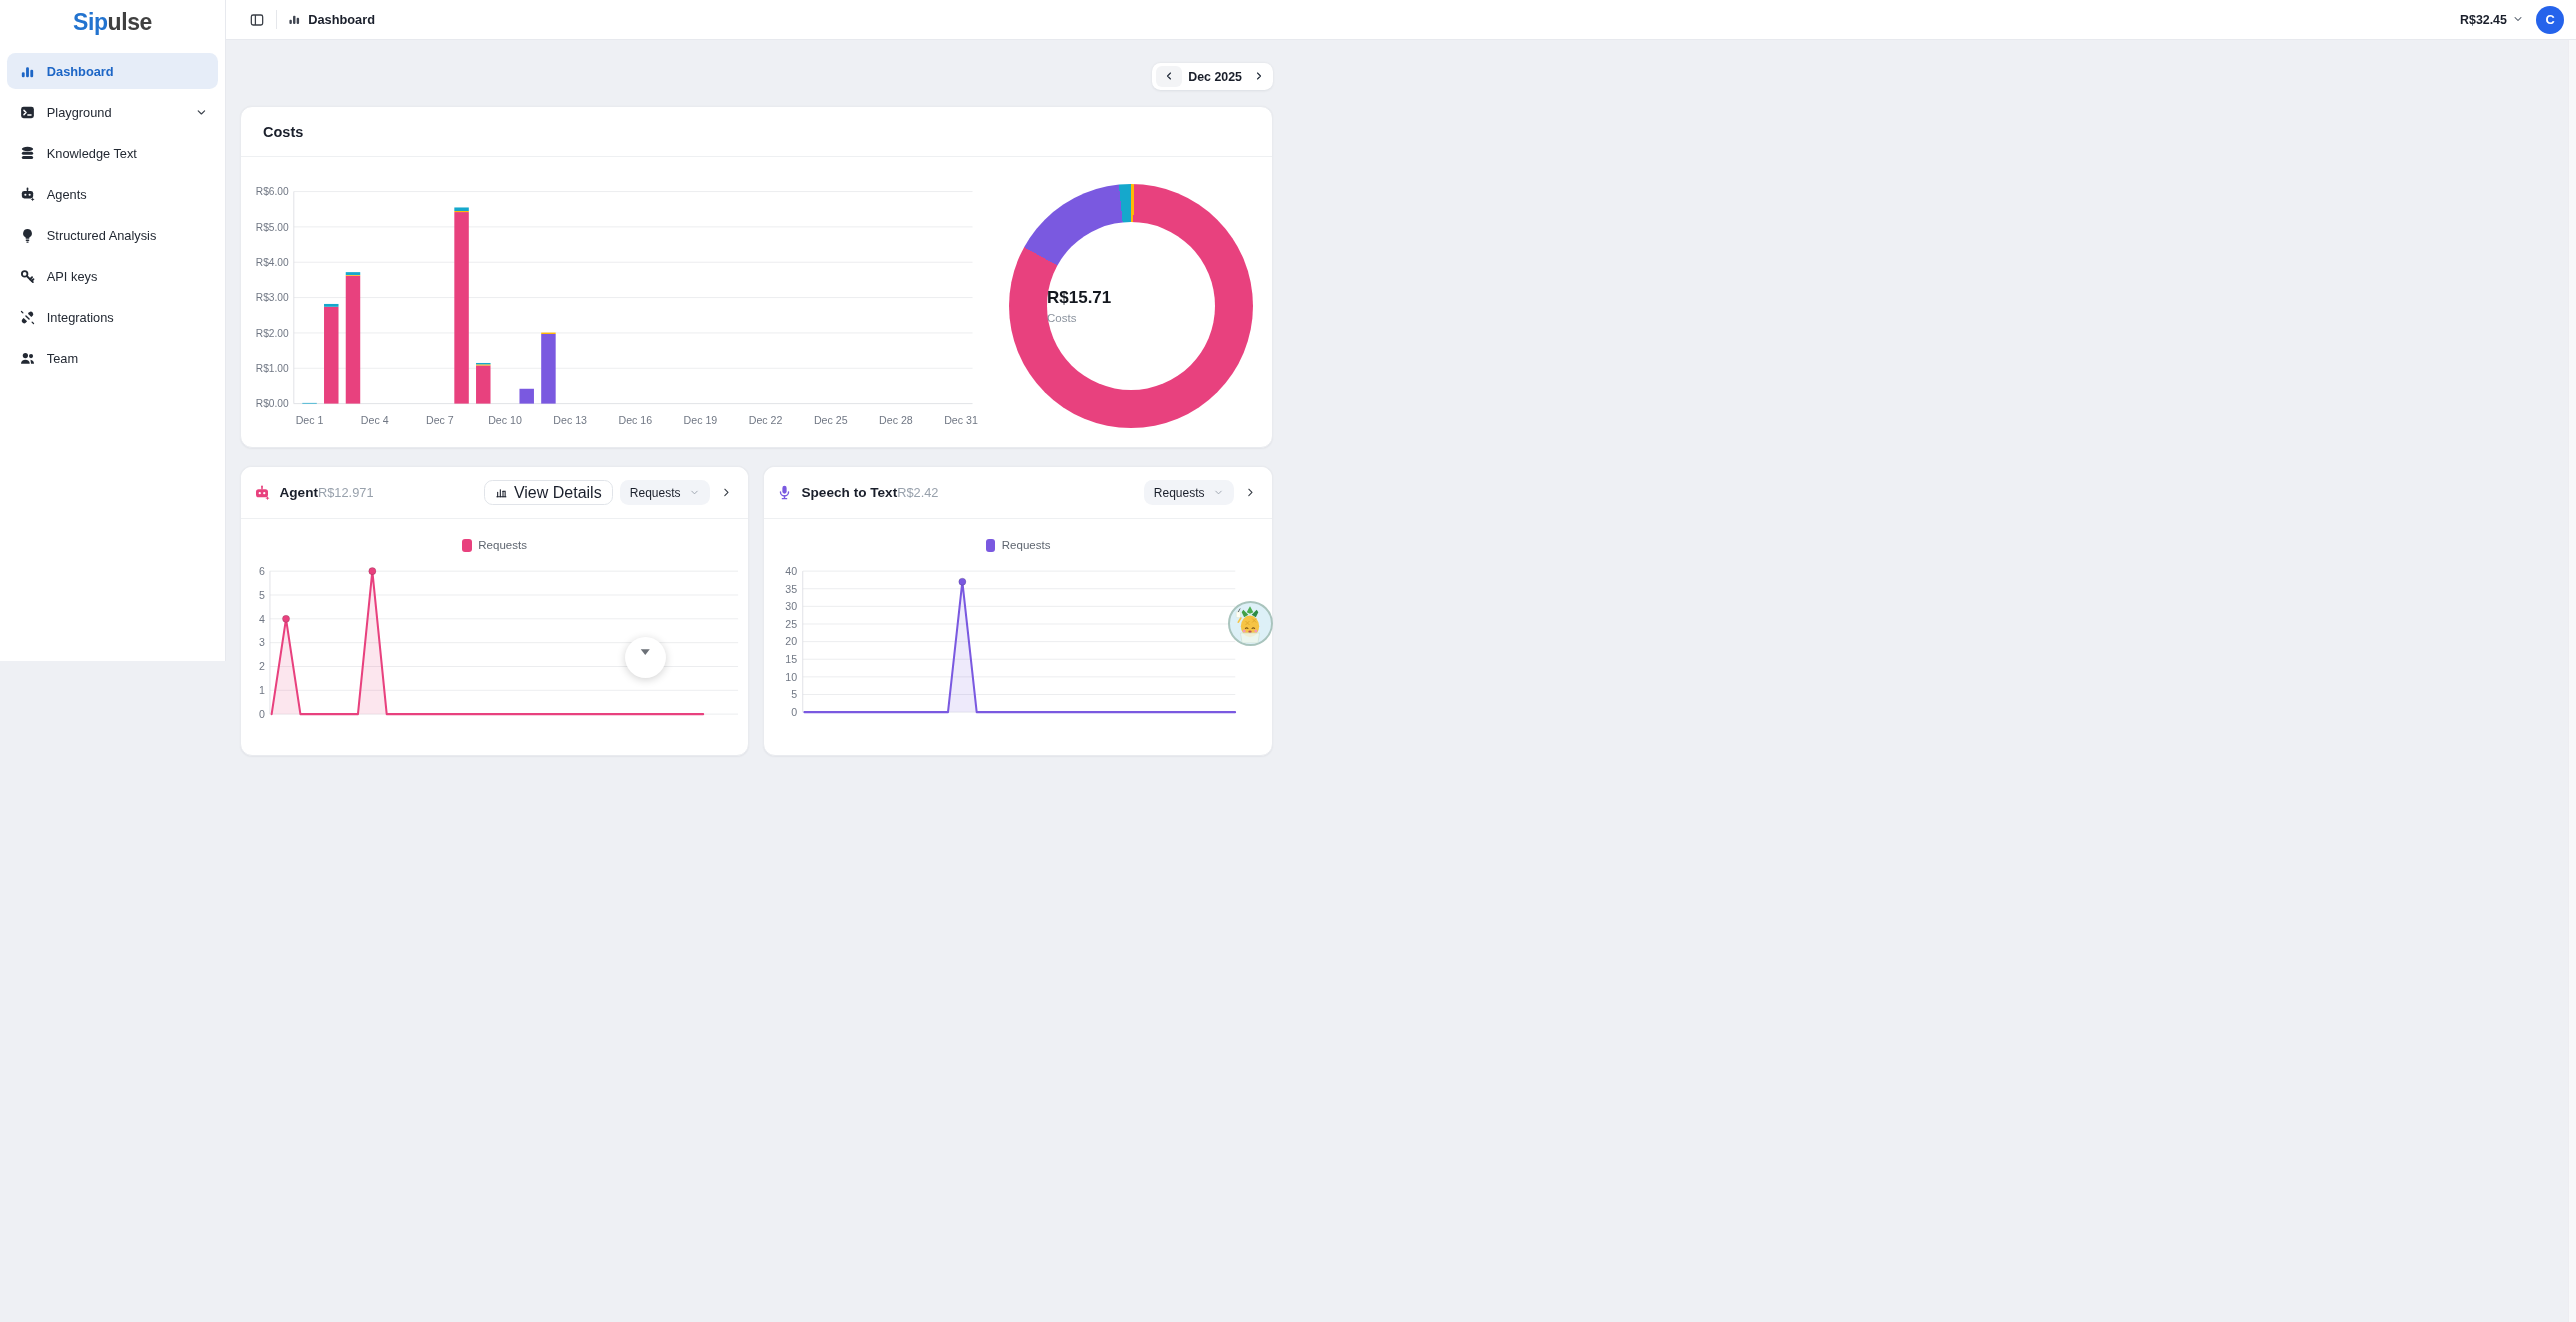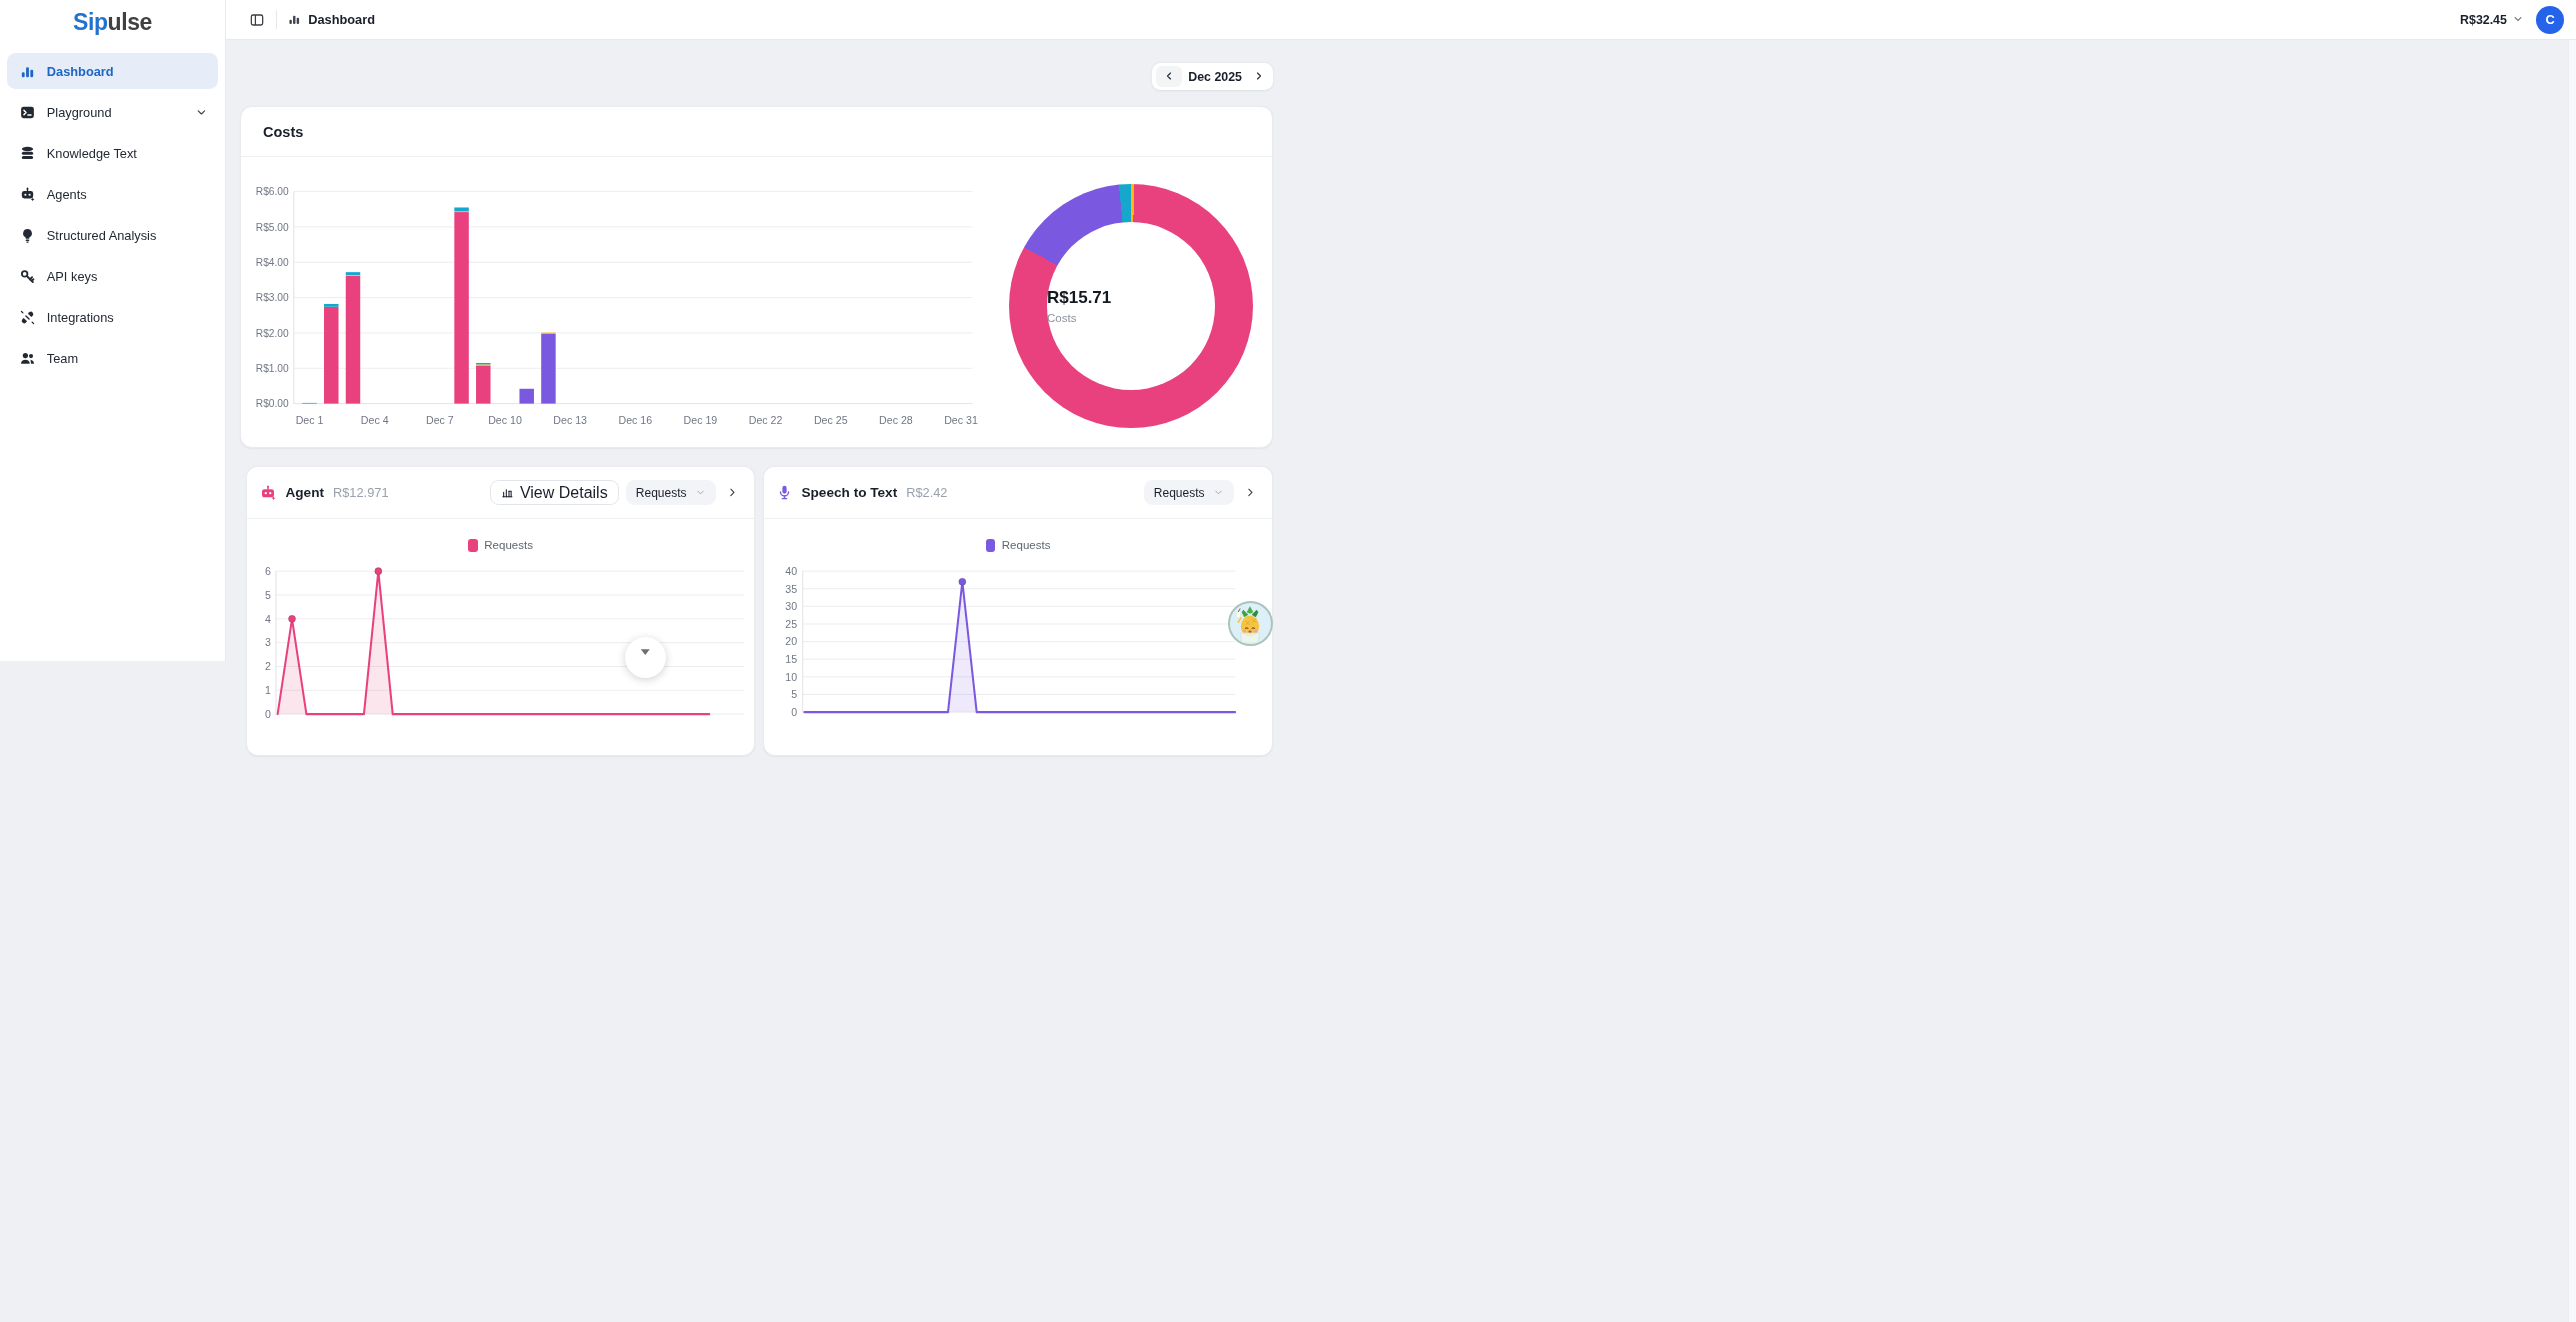--- a/index.html
+++ b/index.html
@@ -30,37 +30,37 @@
 
   
   #date-pill { position:absolute; left:1152px; top:63px; width:121px; height:27px; background:#fff; border-radius:8.5px; box-shadow:0 0.9px 2.6px rgba(16,24,40,.08); display:flex; align-items:center; padding:0 4.3px; z-index:3; }
   #date-prev { width:25.6px; height:20.4px; background:#f3f4f6; border-radius:6px; display:flex; align-items:center; justify-content:center; color:#1f2937; cursor:pointer; }
   #date-label { flex:1; text-align:center; font-size:12.4px; font-weight:700; }
   #date-next { width:20.4px; height:20.4px; display:flex; align-items:center; justify-content:center; color:#1f2937; cursor:pointer; }
 
   
   .card { position:absolute; background:#fff; border:0.9px solid #e9ebef; border-radius:12px; box-shadow:0 0.9px 1.7px rgba(16,24,40,.05); overflow:hidden; z-index:2; }
   #costs-card  { left:240px; top:106px; width:1033px; height:342px; }
-  #agent-card  { left:246px; top:466px; width:509px; height:290px; }
+  #agent-card  { left:240px; top:466px; width:509px; height:290px; }
   #speech-card { left:763px; top:466px; width:510px; height:290px; }
 
   .costs-title-row { height:50px; display:flex; align-items:center; padding-left:22px; border-bottom:0.9px solid #eef0f2; }
   .costs-title { font-size:14.5px; font-weight:700; }
   .chart-svg { position:absolute; left:0; top:0; }
 
   
   #donut { position:absolute; left:768px; top:77px; width:244px; height:244px; border-radius:50%; }
   #donut .hole { position:absolute; inset:38px; background:#fff; border-radius:50%; display:flex; flex-direction:column; align-items:flex-start; justify-content:center; gap:4.3px; }
   .donut-value { font-size:17px; font-weight:700; color:#14181f; }
   .donut-caption { font-size:11.5px; color:#8b939e; }
 
   
   .mini-header { height:52px; display:flex; align-items:center; padding:0 12px; border-bottom:0.9px solid #eef0f2; position:relative; z-index:2; background:#fff; }
   .mini-title { font-size:13.6px; font-weight:700; margin-left:8.5px; white-space:nowrap; }
-  .mini-amount { font-size:12.8px; color:#98a1ac; margin-left:9px; white-space:nowrap; }
+  .mini-amount { font-size:12.8px; color:#98a1ac; margin-left:0; white-space:nowrap; }
   .mini-actions { margin-left:auto; display:flex; align-items:center; gap:6.8px; }
   .btn-outline { display:flex; align-items:center; gap:6px; height:25.6px; padding:0 10.2px; border:0.9px solid #e1e4e9; border-radius:8.5px; background:#fff; font-size:16px; font-weight:500; color:#1a1f2b; cursor:pointer; white-space:nowrap; }
   .select-pill { display:flex; align-items:center; gap:8.5px; height:25.6px; padding:0 10.2px; border-radius:8.5px; background:#f2f4f8; font-size:12px; color:#1a1f2b; cursor:pointer; white-space:nowrap; }
   .select-pill .chev { color:#9aa2ad; }
   .expand-chev { width:19px; height:19px; display:flex; align-items:center; justify-content:center; color:#343a43; cursor:pointer; }
 
   .legend { position:absolute; left:0; right:0; top:72px; display:flex; align-items:center; justify-content:center; gap:6.8px; z-index:1; }
   .legend .swatch { width:9.4px; height:12.8px; border-radius:3px; }
   .legend .legend-label { font-size:11.5px; color:#5f6670; }
 

